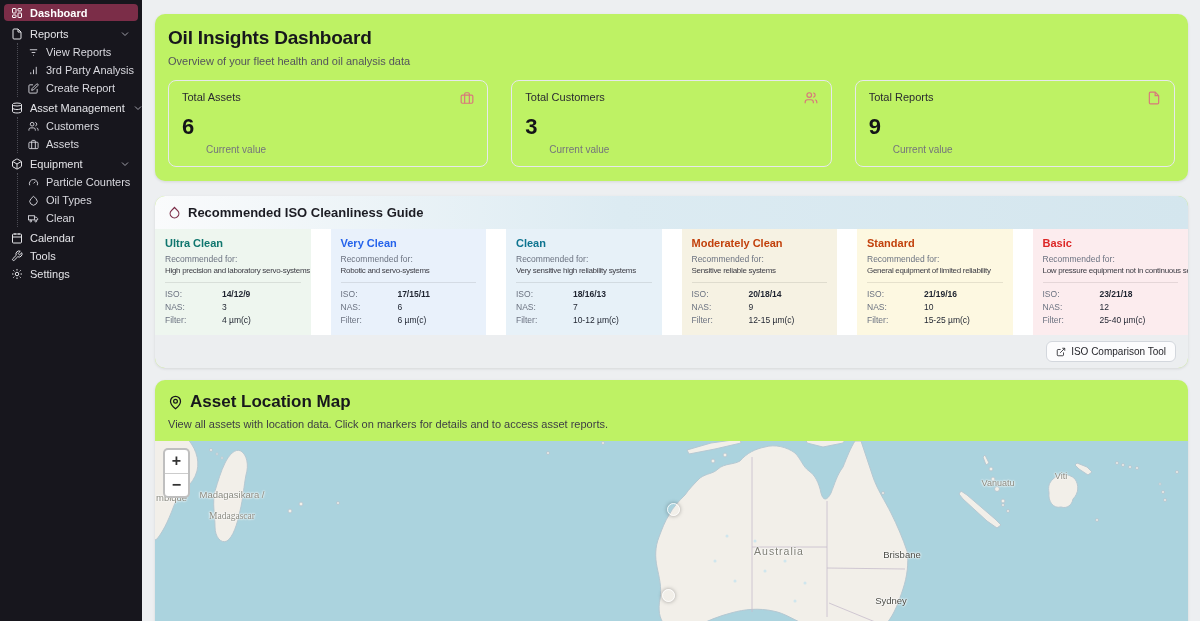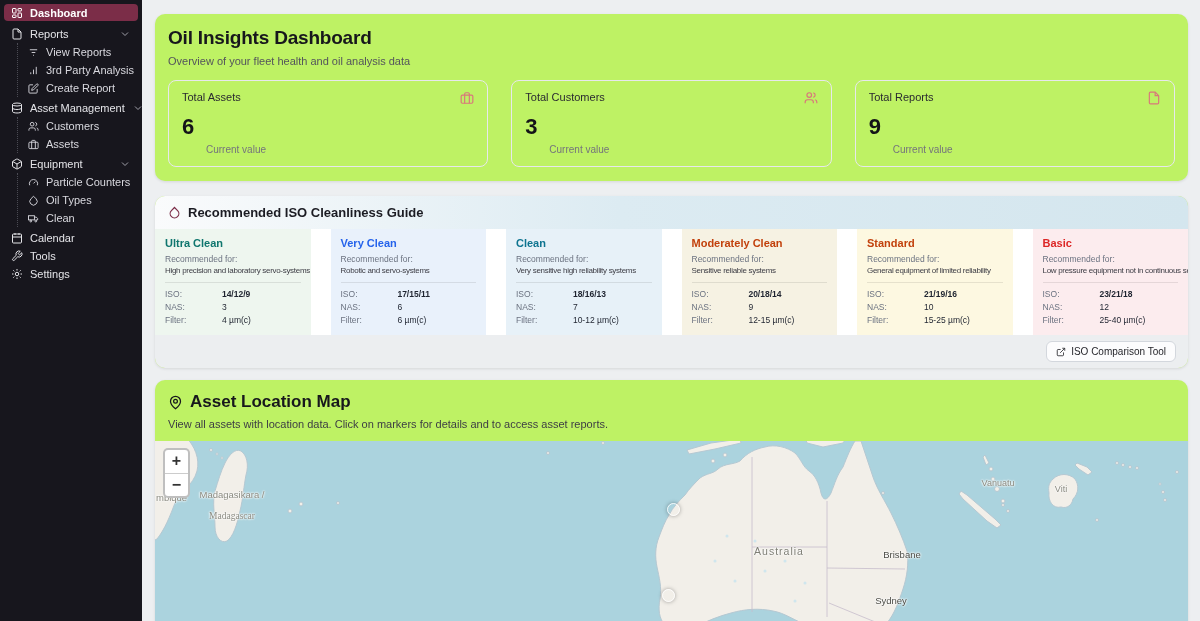--- a/index.html
+++ b/index.html
@@ -502,21 +502,21 @@
       </div>
 
       <span class="mlabel faint edge" style="left:1px;top:51px;">mbique</span>
       <span class="mlabel faint" style="left:77px;top:48px;">Madagasikara /</span>
       <span class="mlabel faint" style="left:77px;top:70px;font-family:Liberation Serif, serif;">Madagascar</span>
       <span class="mlabel country" style="left:624px;top:104px;">Australia</span>
       <span class="mlabel" style="left:747px;top:108px;">Brisbane</span>
       <span class="mlabel" style="left:736px;top:154px;">Sydney</span>
 
       <span class="mlabel faint" style="left:843px;top:37px;font-size:9px;">Vanuatu</span>
-      <span class="mlabel faint" style="left:906px;top:43px;font-size:9px;">Viti</span>
+      <span class="mlabel faint" style="left:906px;top:30px;font-size:9px;">Viti</span>
 
       <div class="marker" style="left:512px;top:62px;"></div>
       <div class="marker" style="left:507px;top:148px;"></div>
 
     </div>
   </section>
 
 </div>
 
 </body></html>

